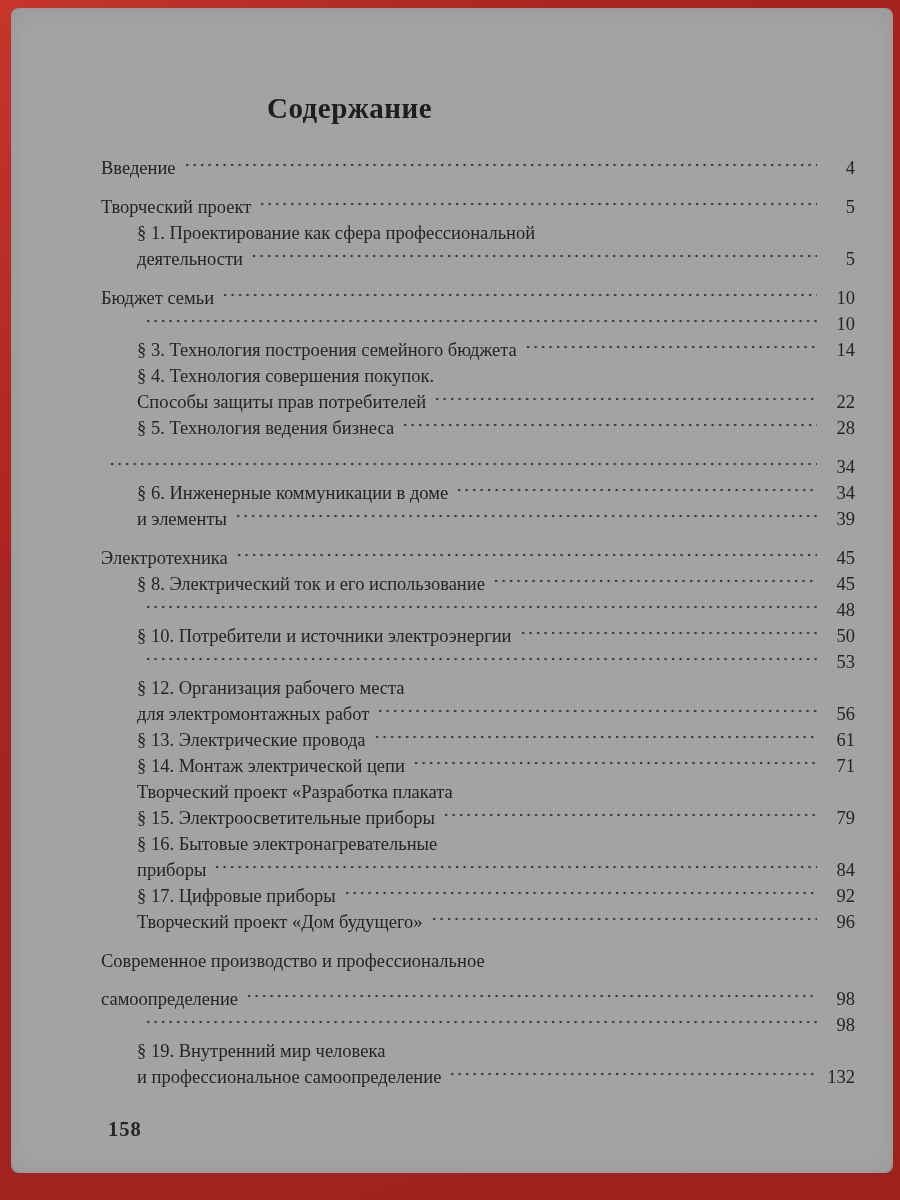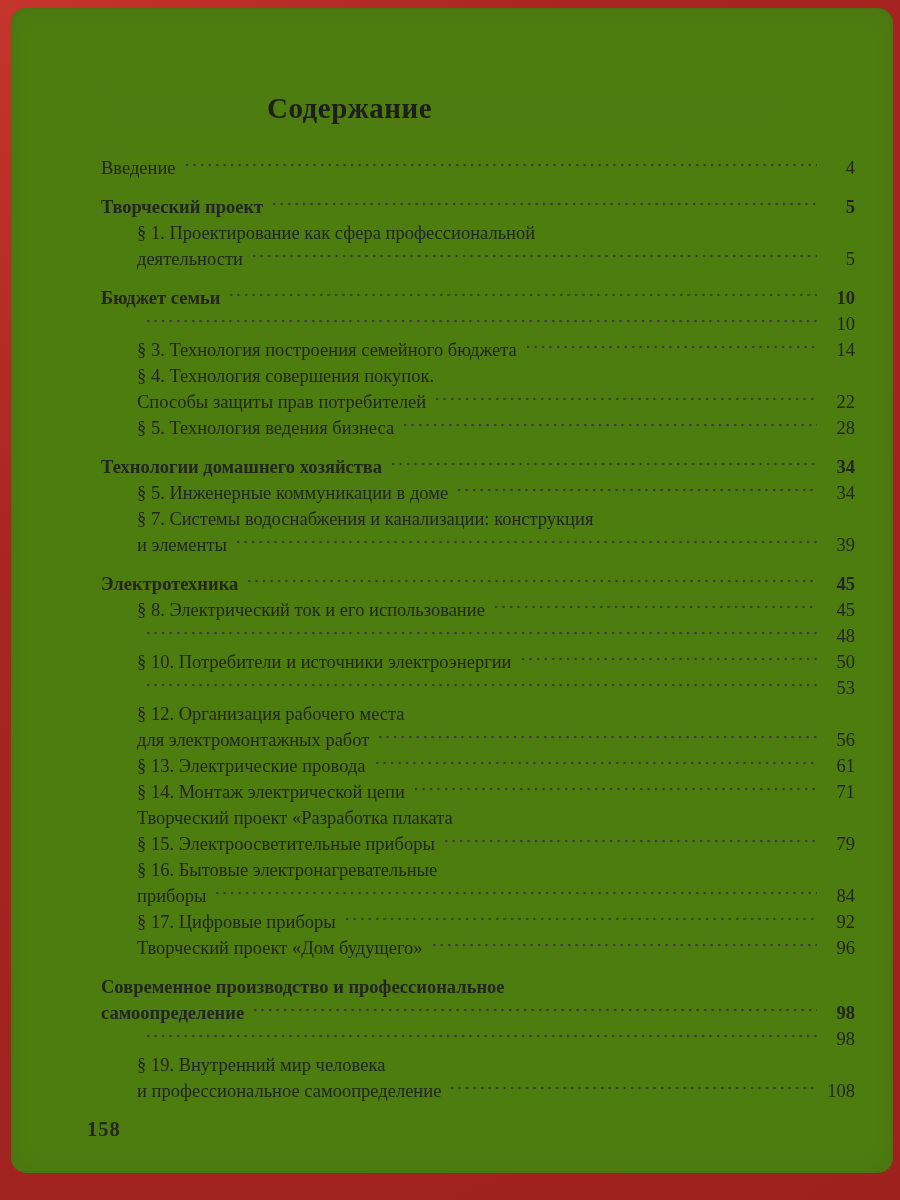--- a/index.html
+++ b/index.html
@@ -3,47 +3,47 @@
 <meta charset="utf-8">
 <style>
   html,body{margin:0;padding:0;}
   body{
     width:900px;height:1200px;position:relative;overflow:hidden;
     background:radial-gradient(circle at 0 0, #c5352c 0%, #a82420 40%, #9e211e 100%);
     font-family:"Liberation Serif", serif;
   }
   .page{
     position:absolute;left:11px;top:8px;right:7px;bottom:27px;
-    background:#4d7c0f;border-radius:15px;
+    background:#a3a3a3;border-radius:8px;
     box-shadow:inset 0 0 22px rgba(60,60,60,0.10), inset 0 0 3px rgba(0,0,0,0.06);
   }
   .content{position:absolute;left:90px;right:38px;top:0;bottom:0;}
   
   .bleed{position:absolute;left:4px;right:60px;top:86px;opacity:0.16;filter:blur(1.3px);pointer-events:none;}
   .bleed div{border-top:2px dotted #7d7d86;height:0;margin-bottom:25px;}
   .bleed div:nth-child(2){margin-left:18px;margin-right:40px;}
   .bleed div:nth-child(3){margin-right:120px;}
   .title{
     position:relative;display:inline-block;margin:84px 0 30px 166px;
     font-size:29px;font-weight:bold;color:#1e1e1e;letter-spacing:0.5px;
   }
   .toc{position:relative;color:#242424;}
   .entry.gap{margin-top:13px;}
   .row{display:flex;align-items:center;line-height:26px;font-size:18.5px;}
-  .entry.chapter .row{font-weight:bold;}
+  .entry.chapter .row{font-weight:normal;margin-top:12px;}
   .entry.item .row{padding-left:36px;}
   .t{white-space:nowrap;}
   .lead{
     flex:1 1 auto;height:4px;margin:0 4px 7px 9px;min-width:14px;
     background-image:radial-gradient(circle at 2px 2px, #3c3c3c 1.15px, rgba(0,0,0,0) 1.6px);
     background-size:7.5px 4px;background-repeat:repeat-x;
   }
   .pg{min-width:34px;text-align:right;}
   .footer-num{
-    position:absolute;left:76px;bottom:32px;
+    position:absolute;left:97px;bottom:32px;
     font-size:20.5px;font-weight:bold;color:#262626;letter-spacing:1px;
   }
 </style>
 </head>
 <body>
 
 <div class="page">
   <div class="content">
     <div class="bleed">
       <div></div>
@@ -108,37 +108,33 @@
         </div>
         <div class="entry item">
           <div class="row">
             <span class="t">§ 5. Технология ведения бизнеса</span>
             <span class="lead"></span>
             <span class="pg">28</span>
           </div>
         </div>
         <div class="entry chapter gap">
           <div class="row">
-            <span class="t">Технологии домашнего хозяйства</span>
             <span class="lead"></span>
             <span class="pg">34</span>
           </div>
         </div>
         <div class="entry item">
           <div class="row">
-            <span class="t">§ 5. Инженерные коммуникации в доме</span>
+            <span class="t">§ 6. Инженерные коммуникации в доме</span>
             <span class="lead"></span>
             <span class="pg">34</span>
           </div>
         </div>
         <div class="entry item">
           <div class="row">
-            <span class="t">§ 7. Системы водоснабжения и канализации: конструкция</span>
-          </div>
-          <div class="row">
             <span class="t">и элементы</span>
             <span class="lead"></span>
             <span class="pg">39</span>
           </div>
         </div>
         <div class="entry chapter gap">
           <div class="row">
             <span class="t">Электротехника</span>
             <span class="lead"></span>
             <span class="pg">45</span>
@@ -246,19 +242,19 @@
             <span class="pg">98</span>
           </div>
         </div>
         <div class="entry item">
           <div class="row">
             <span class="t">§ 19. Внутренний мир человека</span>
           </div>
           <div class="row">
             <span class="t">и профессиональное самоопределение</span>
             <span class="lead"></span>
-            <span class="pg">108</span>
+            <span class="pg">132</span>
           </div>
         </div>
       </div>
   </div>
   <div class="footer-num">158</div>
 </div>
 
 </body></html>

